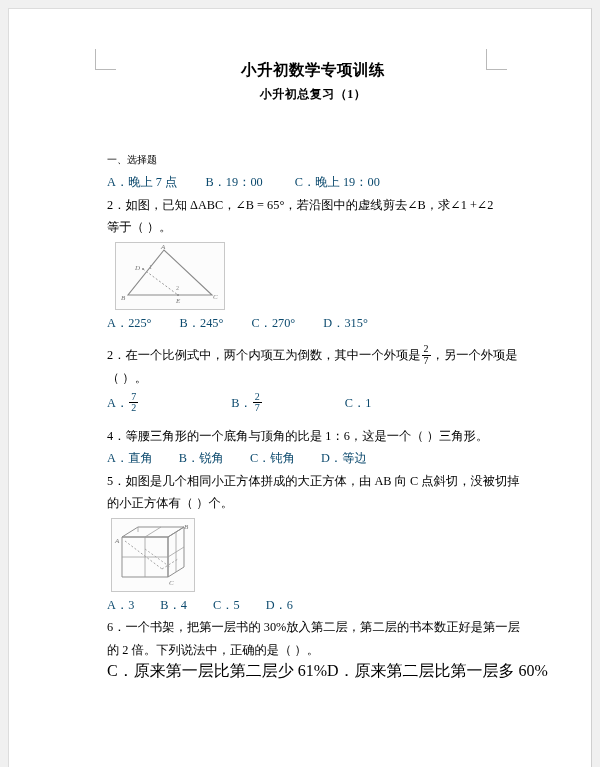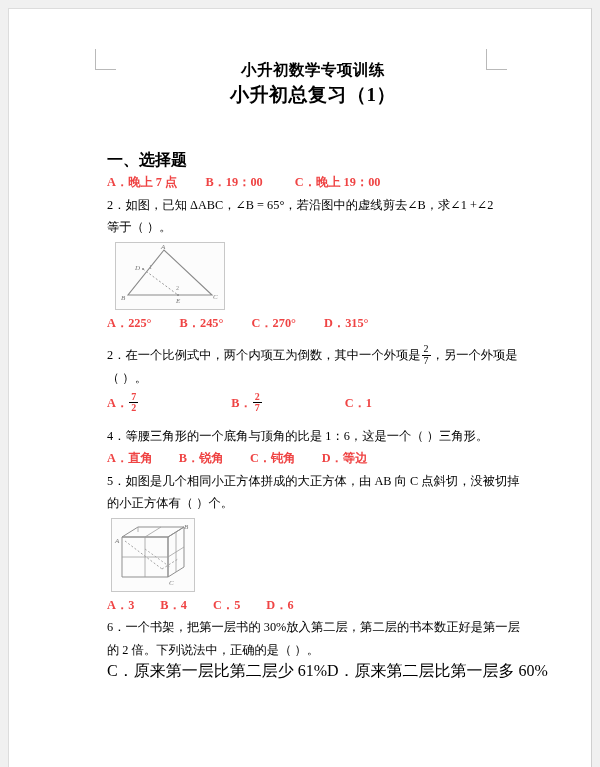--- a/index.html
+++ b/index.html
@@ -54,44 +54,43 @@
     text-align: center;
     font-weight: bold;
     font-size: 15.5px;
     line-height: 25px;
     color: #000;
     letter-spacing: 0.5px;
   }
   .doc-subtitle {
     text-align: center;
     font-weight: bold;
-    font-size: 19px;
+    font-size: 12px;
     line-height: 25px;
     color: #000;
     letter-spacing: 0.5px;
   }
   .section-head {
-    font-weight: bold;
-    font-size: 16px;
+    font-weight: normal;
+    font-size: 10px;
     line-height: 22px;
     margin-top: 42px;
     color: #000;
   }
   .q-line {
     font-size: 12.3px;
     line-height: 22.5px;
     color: #000;
     white-space: nowrap;
   }
   .opts {
     font-size: 12.3px;
     line-height: 22.5px;
-    color: #ef4444;
+    color: #0c4a6e;
     display: flex;
-    font-weight: bold;
   }
   .opt {
     white-space: nowrap;
   }
   .frac {
     display: inline-block;
     vertical-align: middle;
     text-align: center;
     font-size: 10px;
     line-height: 1.05;

